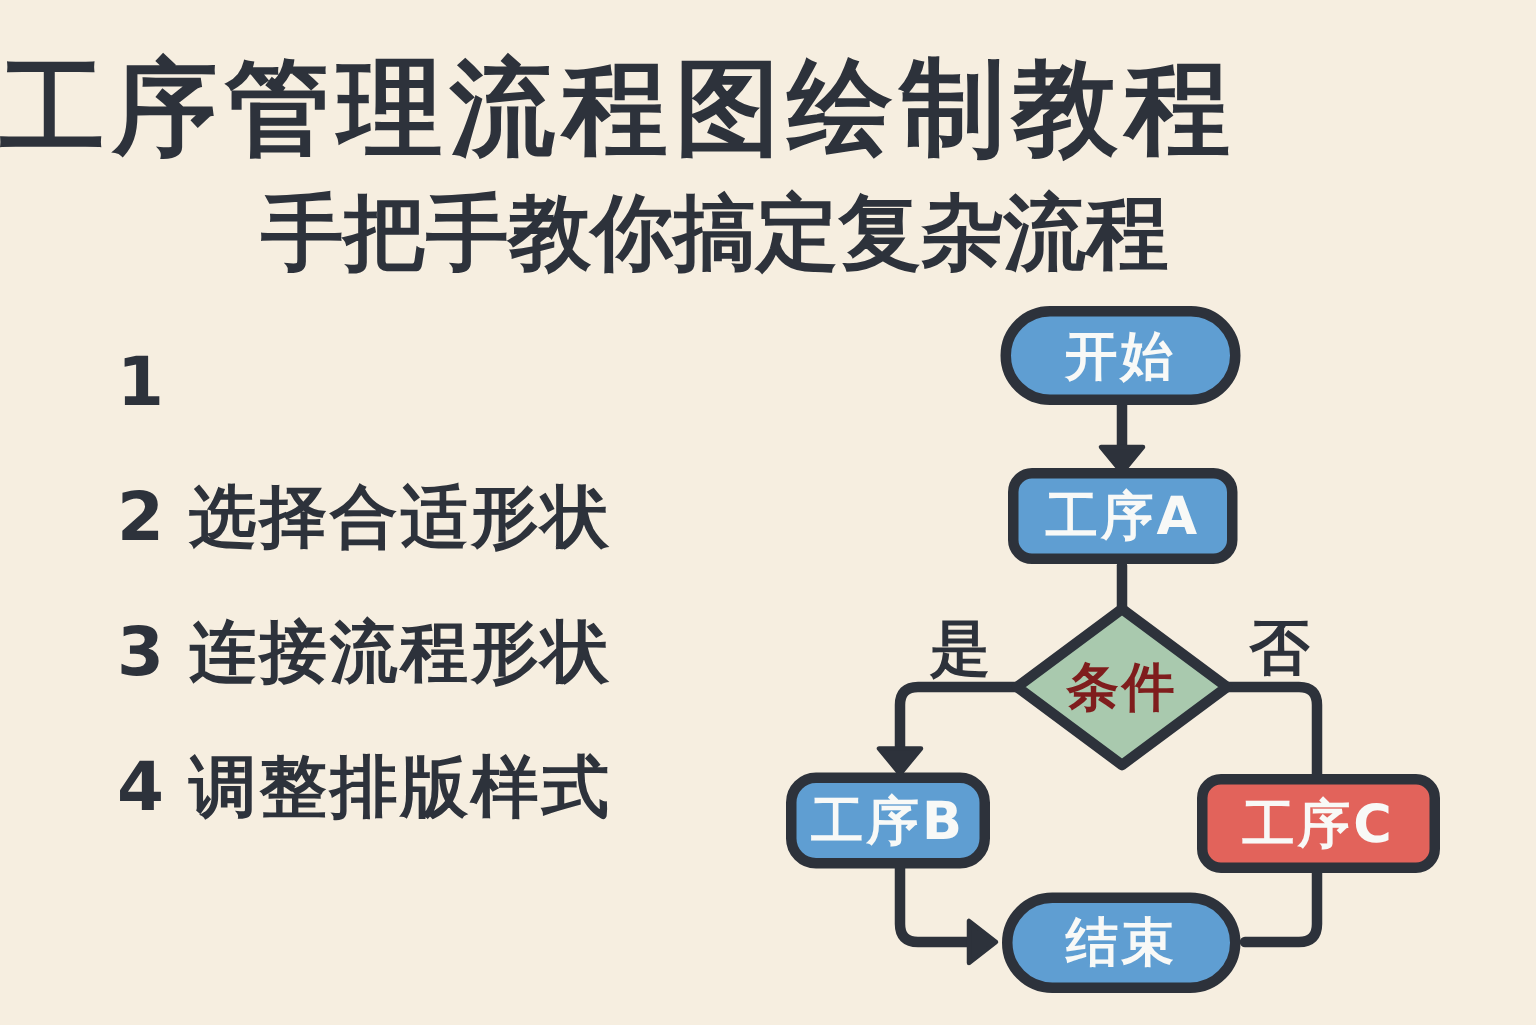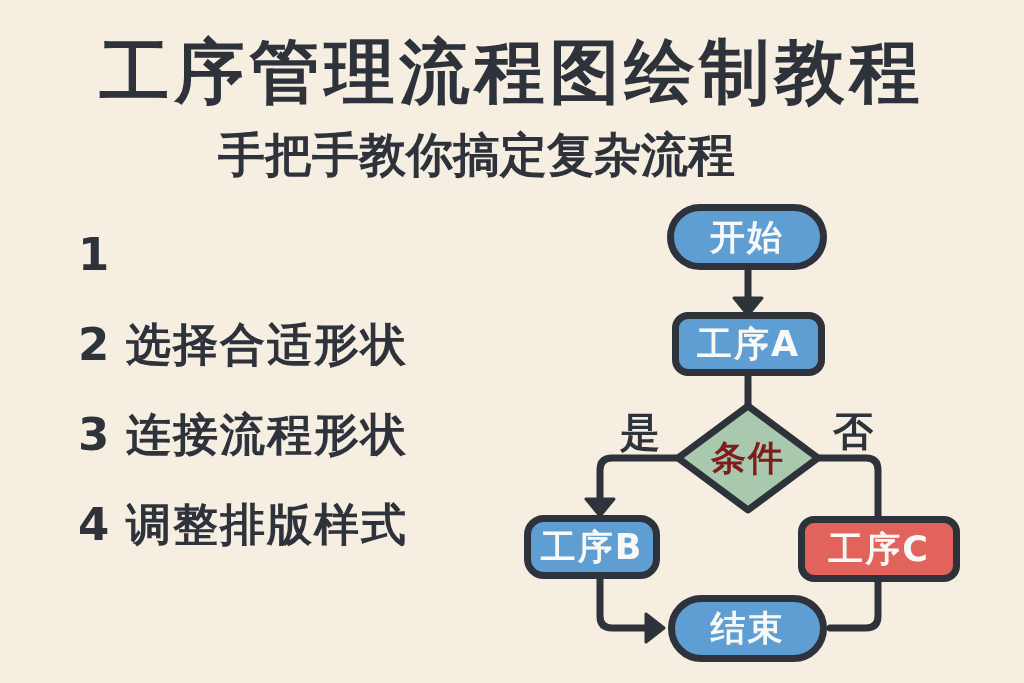--- a/index.html
+++ b/index.html
@@ -12,33 +12,32 @@
     width: 1024px; height: 683px;
     background: #f6eee0;
     overflow: hidden;
     color: #2d323b;
   }
 
   
   .title {
     position: absolute;
     left: 0; top: 34px; width: 1024px;
-    text-align: center;
     font-size: 70px;
     font-weight: 900;
     letter-spacing: 5px;
     line-height: 76px;
     color: #2d323b;
     margin: 0;
   }
   .subtitle {
     position: absolute;
     left: 0; top: 130px; width: 953px;
     text-align: center;
-    font-size: 47px;
+    font-size: 55px;
     font-weight: 700;
     letter-spacing: 0px;
     line-height: 50px;
     color: #2d323b;
     margin: 0;
   }
 
   
   .steps {
     position: absolute;

